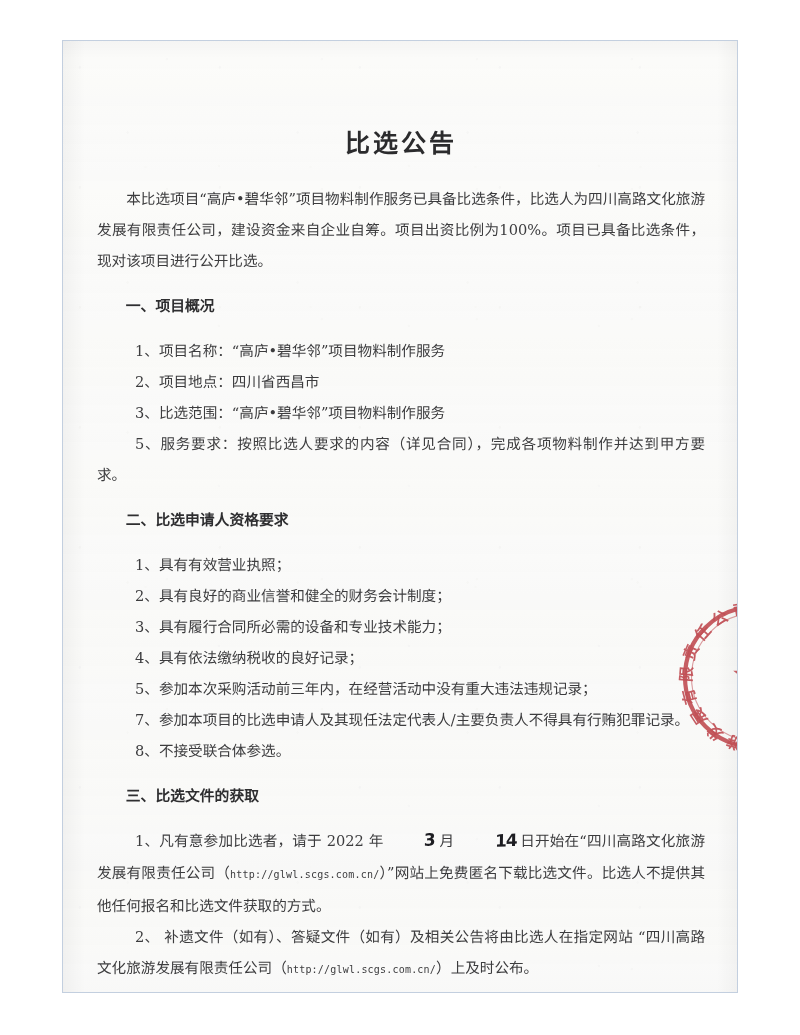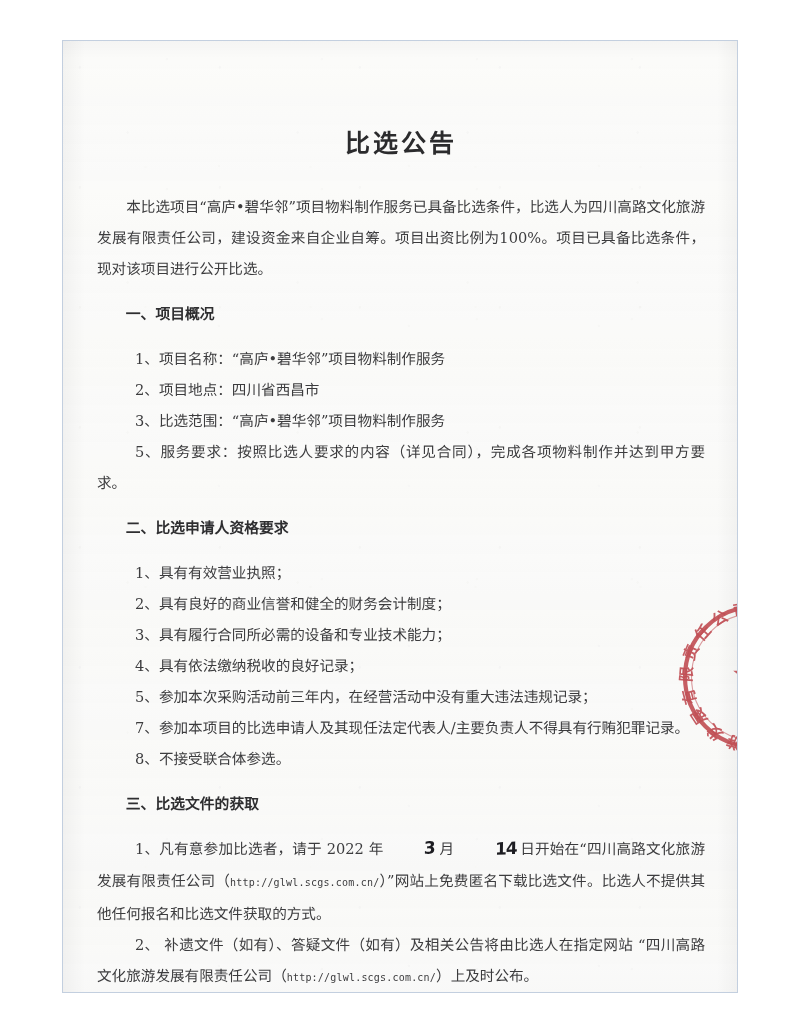--- a/index.html
+++ b/index.html
@@ -78,21 +78,21 @@
   .para {
     font-size: 14.6px;
     line-height: 31px;
     color: #3c3c3e;
     margin: 0;
     text-align: justify;
     text-justify: inter-ideograph;
   }
 
   .intro {
-    margin-top: 32px;
+    margin-top: 24px;
     text-indent: 2em;
   }
 
   .section-heading {
     font-size: 14.8px;
     font-weight: bold;
     line-height: 31px;
     color: #2e2e30;
     margin: 14px;
     text-indent: 1em;

